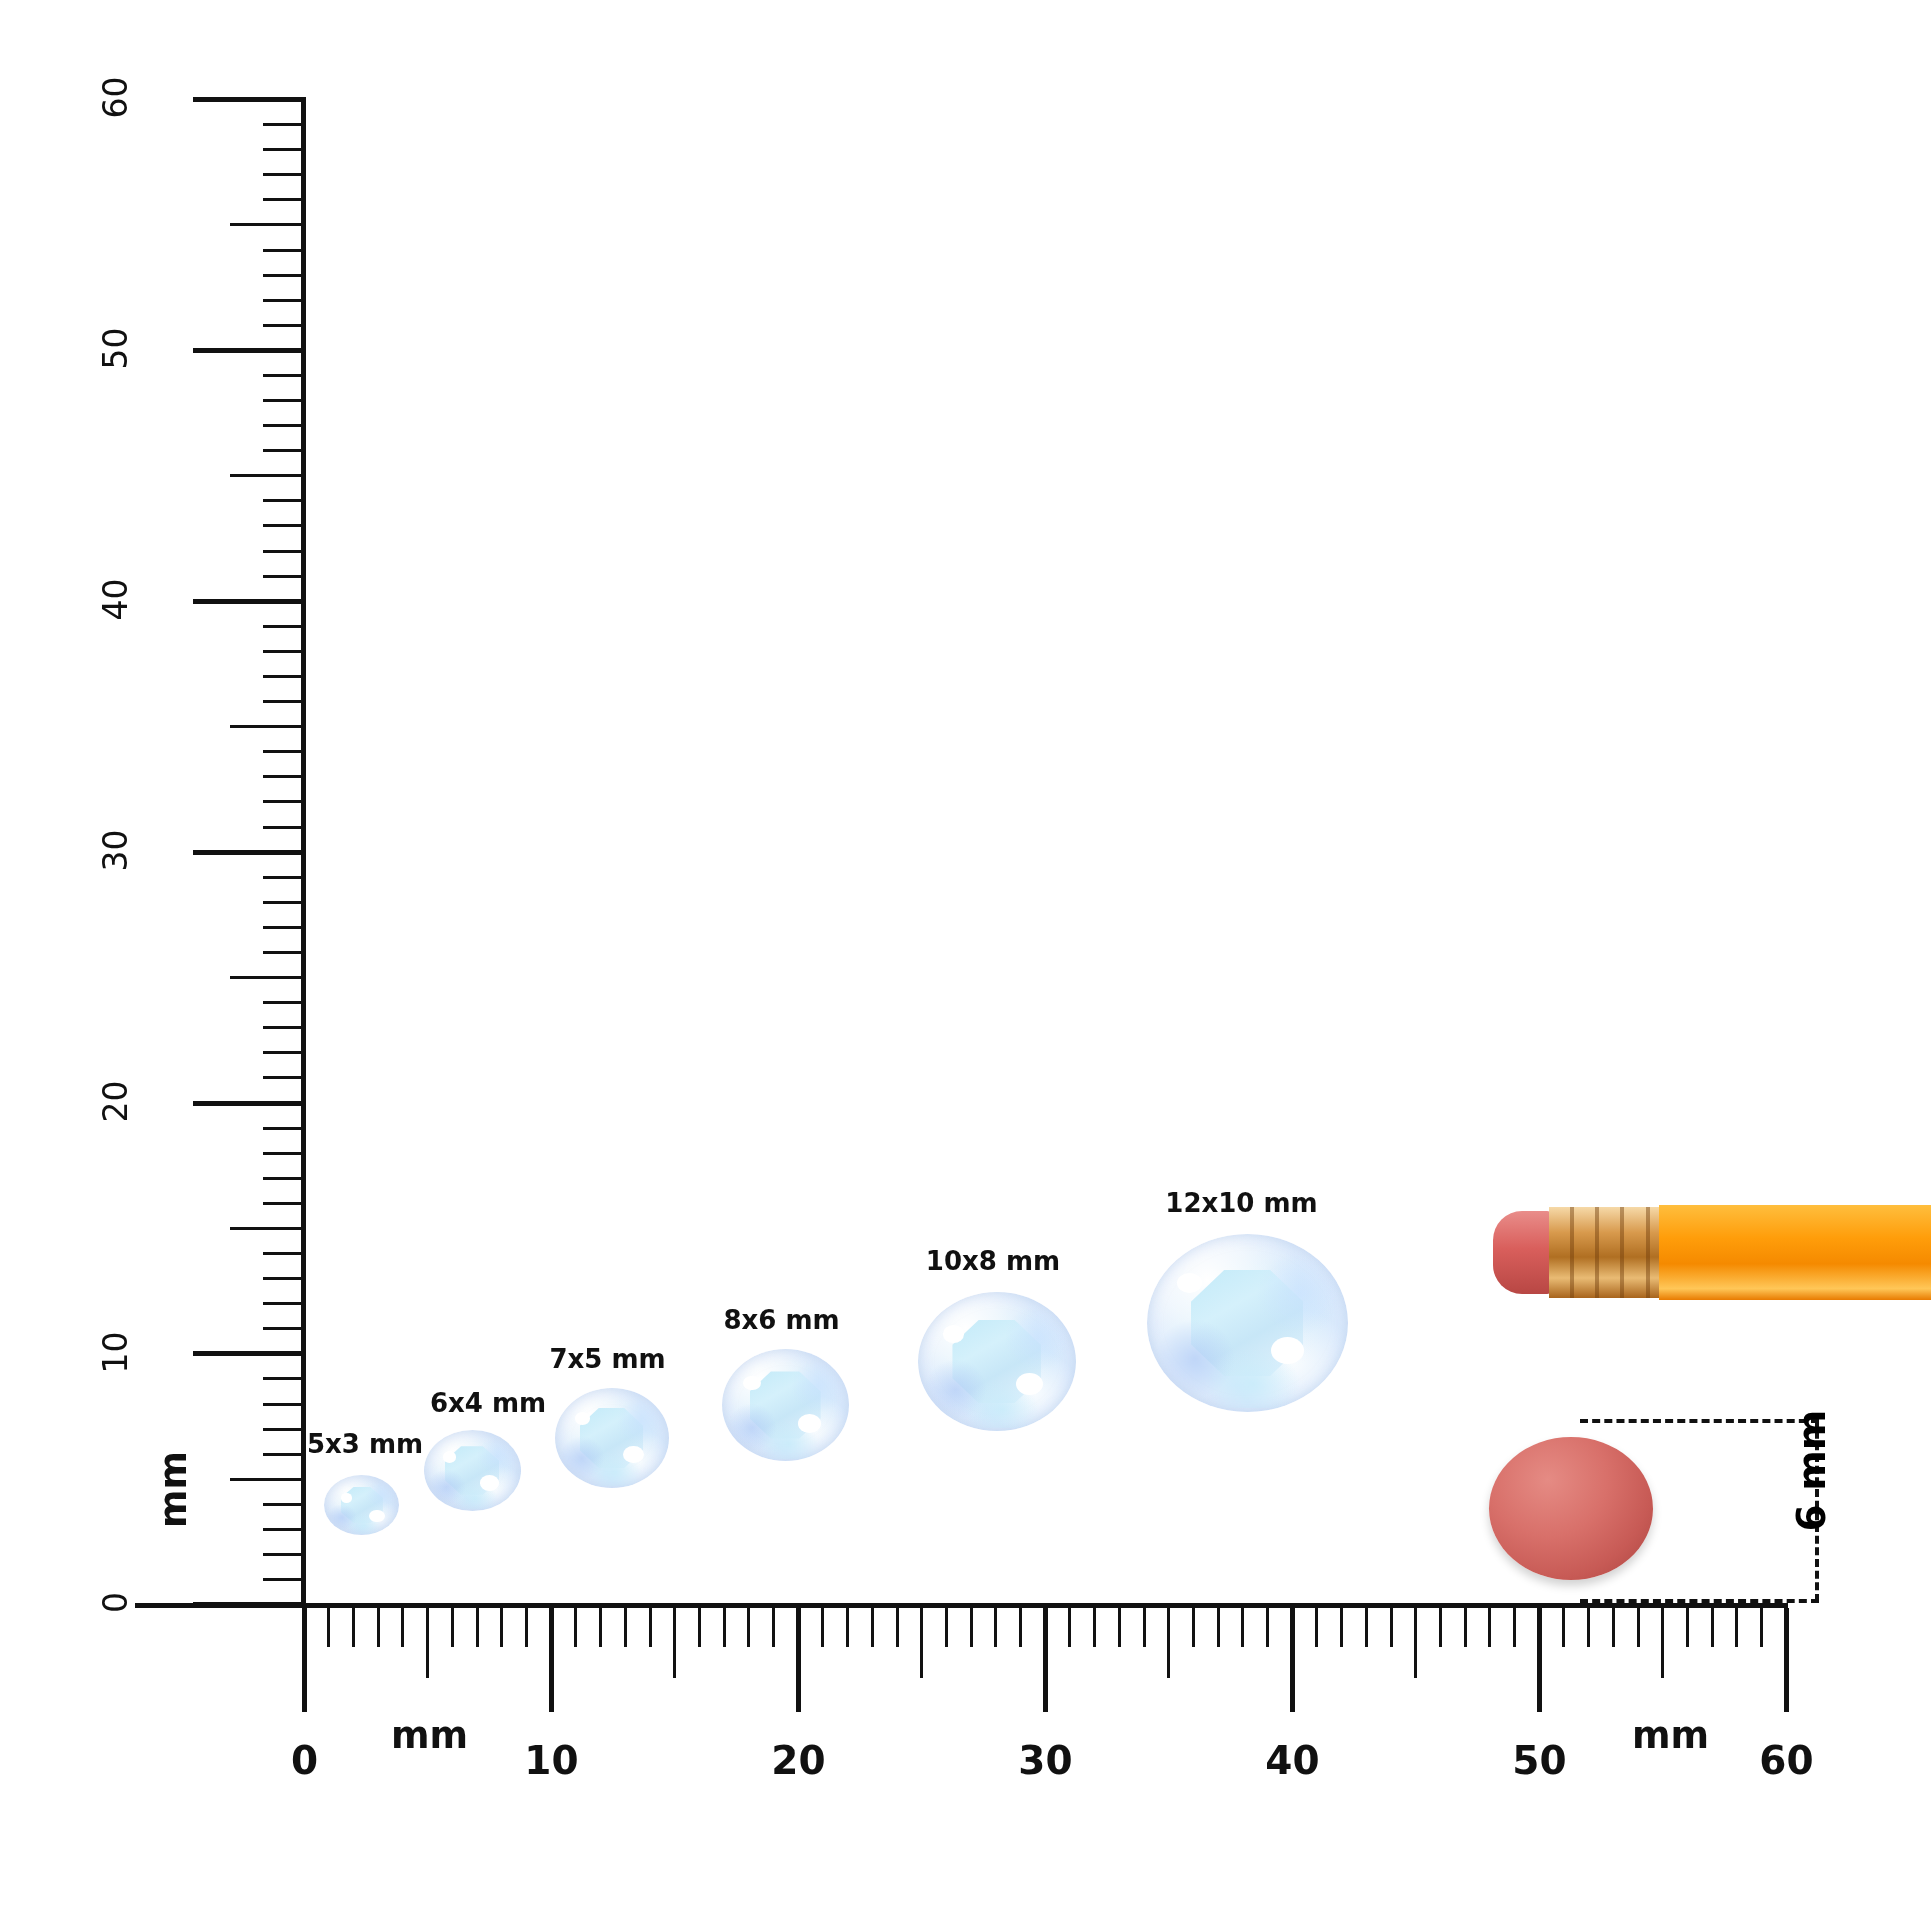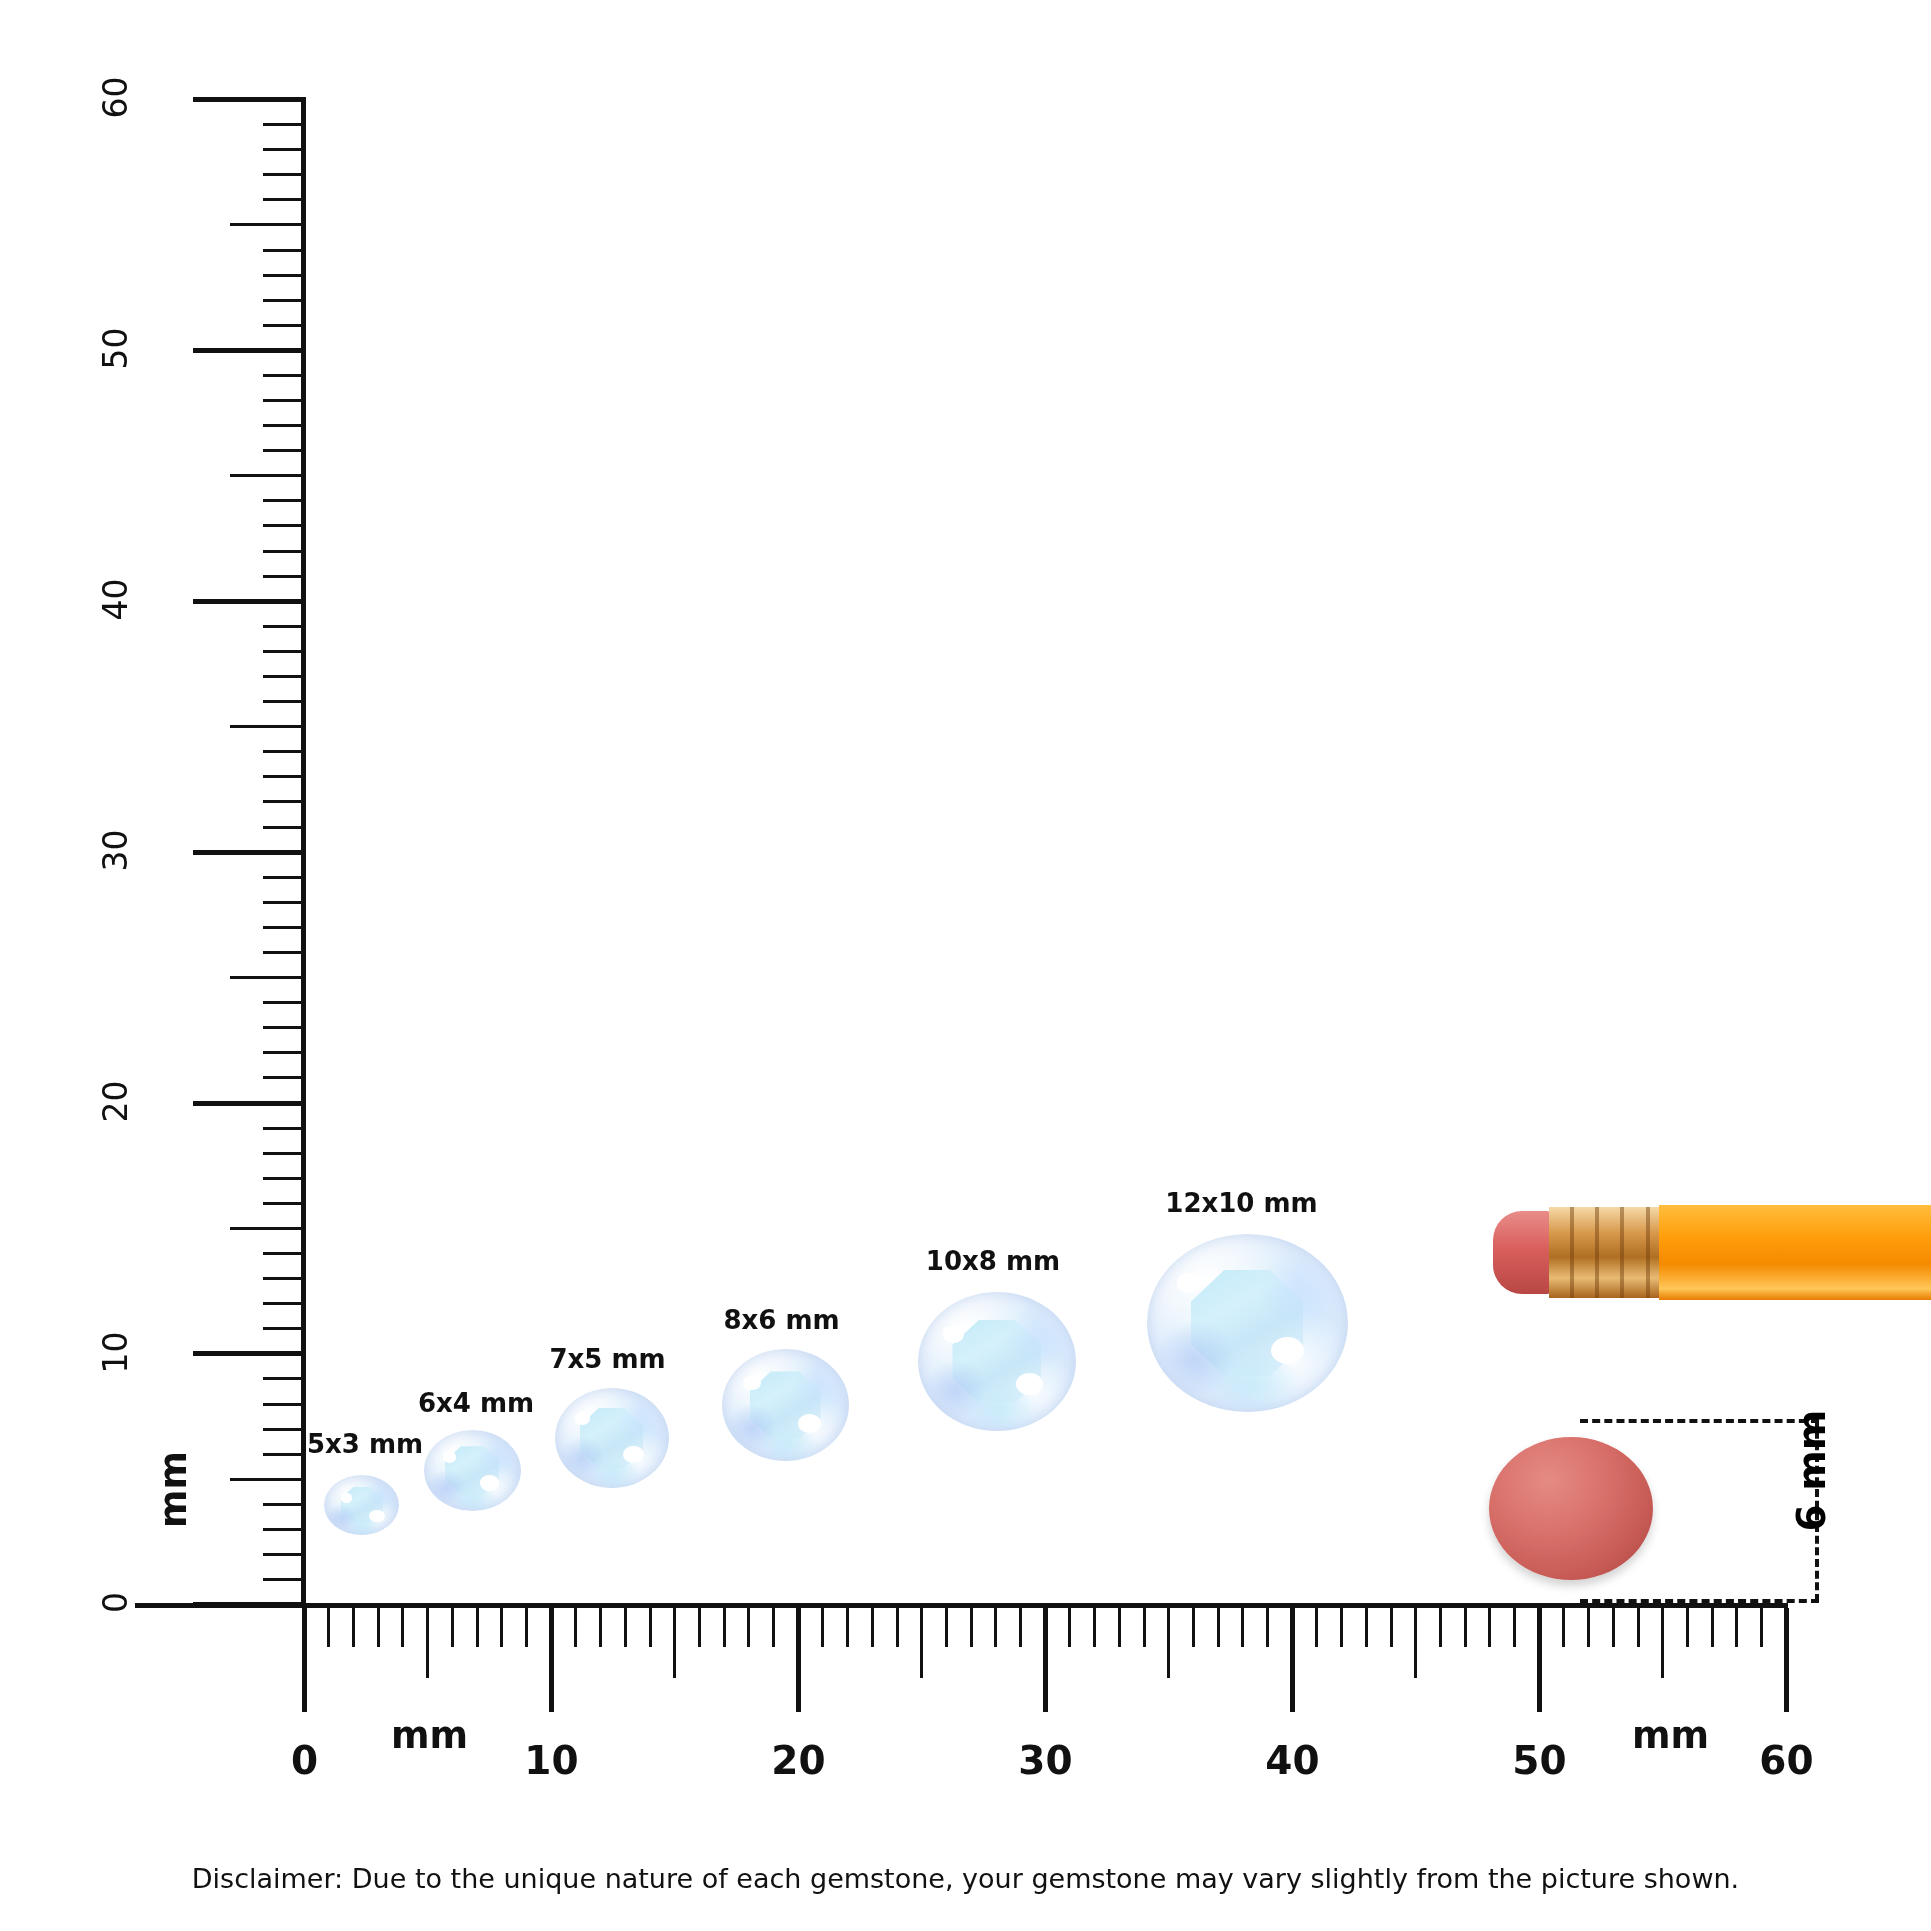--- a/index.html
+++ b/index.html
@@ -381,21 +381,21 @@
       <div class="facet-core"></div>
       <div class="tint-a"></div>
         <div class="tint-b"></div>
         <div class="tint-c"></div>
       <div class="sparkle" style="left:60%; top:58%; width:15.4px; height:12.6px;"></div>
       <div class="sparkle" style="left:22%; top:30%; width:11.6px; height:9.7px;"></div>
     </div>
   </div>
 
   <div class="gem-group" style="left:410px; top:1388px;">
-    <div class="gem-label" style="left:4px; top:0px; width:124px;">6x4 mm</div>
+    <div class="gem-label" style="left:16px; top:0px; width:124px;">6x4 mm</div>
     <div class="gem" style="left:13.5px; top:42px; width:97px; height:81px;">
       <div class="facet-core"></div>
       <div class="tint-a"></div>
         <div class="tint-b"></div>
         <div class="tint-c"></div>
       <div class="sparkle" style="left:58%; top:56%; width:19.3px; height:15.4px;"></div>
       <div class="sparkle" style="left:20%; top:26%; width:13.5px; height:11.6px;"></div>
     </div>
   </div>
 
@@ -457,16 +457,15 @@
     </div>
     <div class="pencil-body"></div>
   </div>
 
   <div id="eraser-disc"></div>
   <div class="dash-line" style="left:1580px; top:1419px; width:239px;"></div>
   <div class="dash-line" style="left:1580px; top:1599px; width:239px;"></div>
   <div class="dash-line vert" style="left:1815px; top:1419px; height:183px;"></div>
   <div id="six-mm-label">6 mm</div>
 
-  <div id="disclaimer">Disclaimer: Due to the unique nature of each gemstone, your gemstone may vary slightly from the picture shown.</div>
 
 </div>
 
 
 </body></html>

